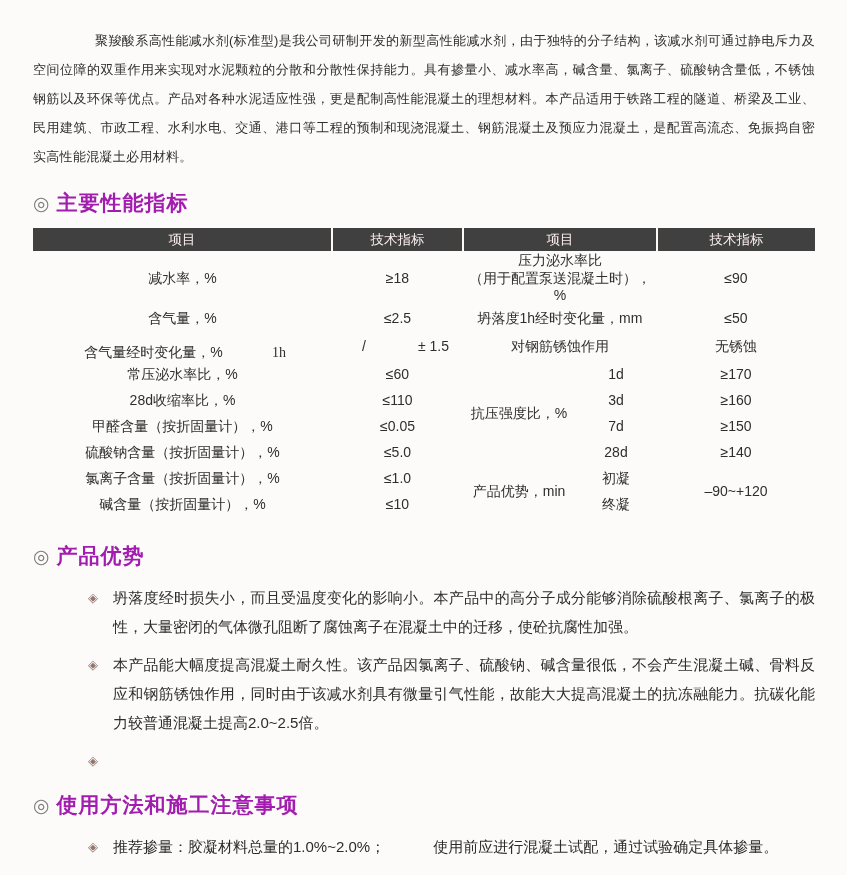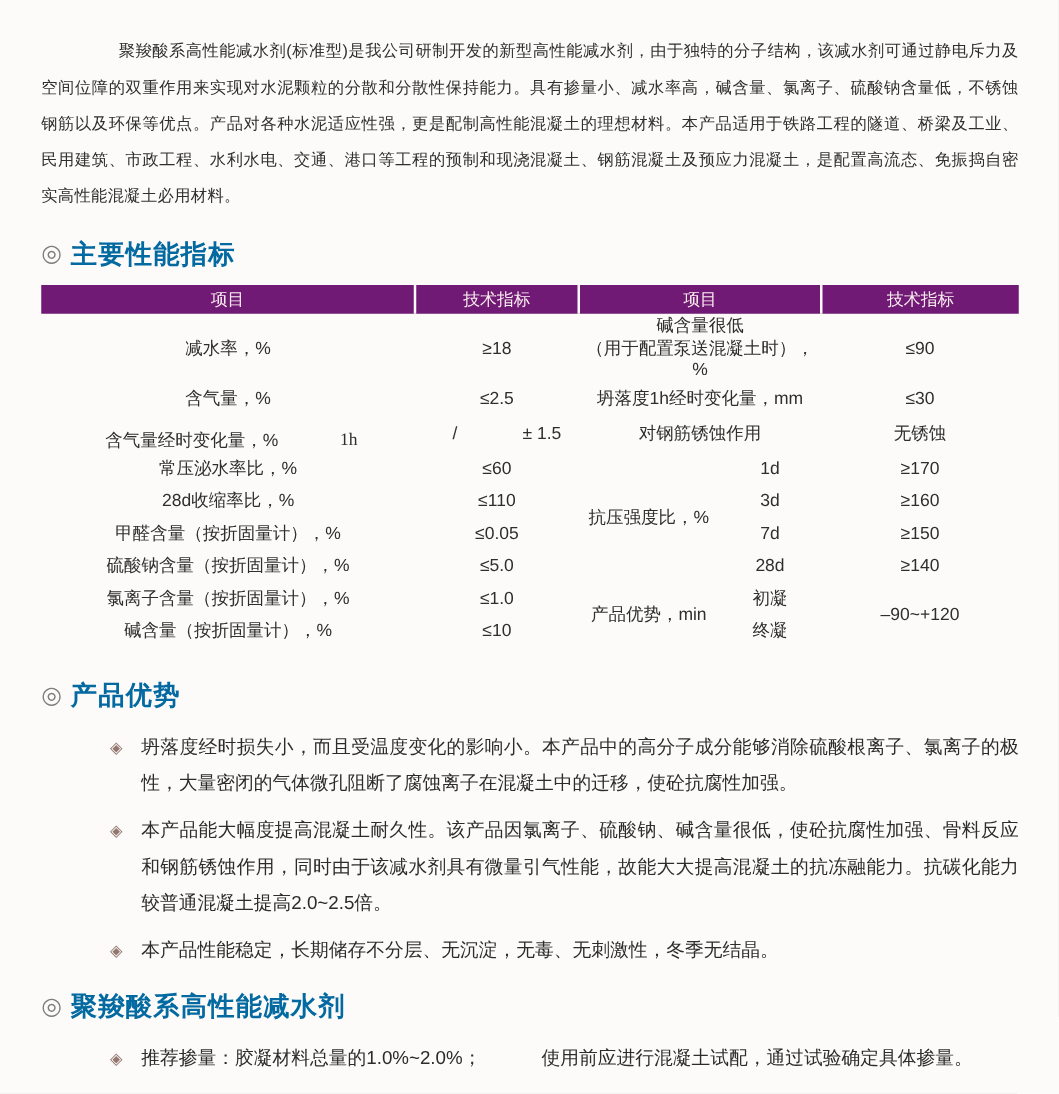--- a/index.html
+++ b/index.html
@@ -31,39 +31,39 @@
   }
   .section-heading .marker{
     font-size:19px;
     color:#7d7d7d;
     margin-right:7px;
     line-height:1;
   }
   .section-heading .title{
     font-size:21px;
     font-weight:bold;
-    color:#0369a1;
+    color:#a21caf;
     letter-spacing:1px;
   }
   
   table.perf{
     width:782px;
     margin-top:11px;
     border-collapse:collapse;
     table-layout:fixed;
     font-size:14px;
     color:#2e2e2e;
   }
   table.perf col.c1{width:299px}
   table.perf col.c2{width:131px}
   table.perf col.c3{width:112px}
   table.perf col.c4{width:82px}
   table.perf col.c5{width:158px}
   table.perf th{
-    background:#701a75;
+    background:#404040;
     color:#fbeef0;
     font-weight:normal;
     font-size:13.5px;
     height:23px;
     border-right:2px solid #fcfbf9;
     text-align:center;
     padding:0;
   }
   table.perf th:last-child{border-right:none;}
   table.perf td{
@@ -144,30 +144,30 @@
         <th>技术指标</th>
         <th colspan="2">项目</th>
         <th>技术指标</th>
       </tr>
     </thead>
     <tbody>
       <tr class="tall">
         <td>减水率，%</td>
         <td>≥18</td>
         <td colspan="2">
-          <span>碱含量很低</span><br>
+          <span>压力泌水率比</span><br>
           <span>（用于配置泵送混凝土时），%</span>
         </td>
         <td>≤90</td>
       </tr>
       <tr>
         <td>含气量，%</td>
         <td>≤2.5</td>
         <td colspan="2">坍落度1h经时变化量，mm</td>
-        <td>≤30</td>
+        <td>≤50</td>
       </tr>
       <tr>
         <td>
           <div class="split">
             <span class="a">含气量经时变化量，%</span>
             <span class="b">1h</span>
           </div>
         </td>
         <td>
           <div class="split2">
@@ -222,31 +222,30 @@
     <span class="marker">◎</span>
     <span class="title">产品优势</span>
   </div>
   <ul class="bullets">
     <li>
       <span class="diamond">◈</span>
       <span class="btext">坍落度经时损失小，而且受温度变化的影响小。本产品中的高分子成分能够消除硫酸根离子、氯离子的极性，大量密闭的气体微孔阻断了腐蚀离子在混凝土中的迁移，使砼抗腐性加强。</span>
     </li>
     <li>
       <span class="diamond">◈</span>
-      <span class="btext">本产品能大幅度提高混凝土耐久性。该产品因氯离子、硫酸钠、碱含量很低，使砼抗腐性加强、骨料反应和钢筋锈蚀作用，同时由于该减水剂具有微量引气性能，故能大大提高混凝土的抗冻融能力。抗碳化能力较普通混凝土提高2.0~2.5倍。</span>
-    </li>
-    <li>
-      <span class="diamond">◈</span>
-      <span class="btext">本产品性能稳定，长期储存不分层、无沉淀，无毒、无刺激性，冬季无结晶。</span>
+      <span class="btext">本产品能大幅度提高混凝土耐久性。该产品因氯离子、硫酸钠、碱含量很低，不会产生混凝土碱、骨料反应和钢筋锈蚀作用，同时由于该减水剂具有微量引气性能，故能大大提高混凝土的抗冻融能力。抗碳化能力较普通混凝土提高2.0~2.5倍。</span>
+    </li>
+    <li>
+      <span class="diamond">◈</span>
     </li>
   </ul>
 
   <div class="section-heading" style="margin-top:16px;">
     <span class="marker">◎</span>
-    <span class="title">聚羧酸系高性能减水剂</span>
+    <span class="title">使用方法和施工注意事项</span>
   </div>
   <ul class="bullets tight">
     <li>
       <span class="diamond">◈</span>
       <span class="btext pair">
         <span>推荐掺量：胶凝材料总量的1.0%~2.0%；</span>
         <span>使用前应进行混凝土试配，通过试验确定具体掺量。</span>
       </span>
     </li>
   </ul>

